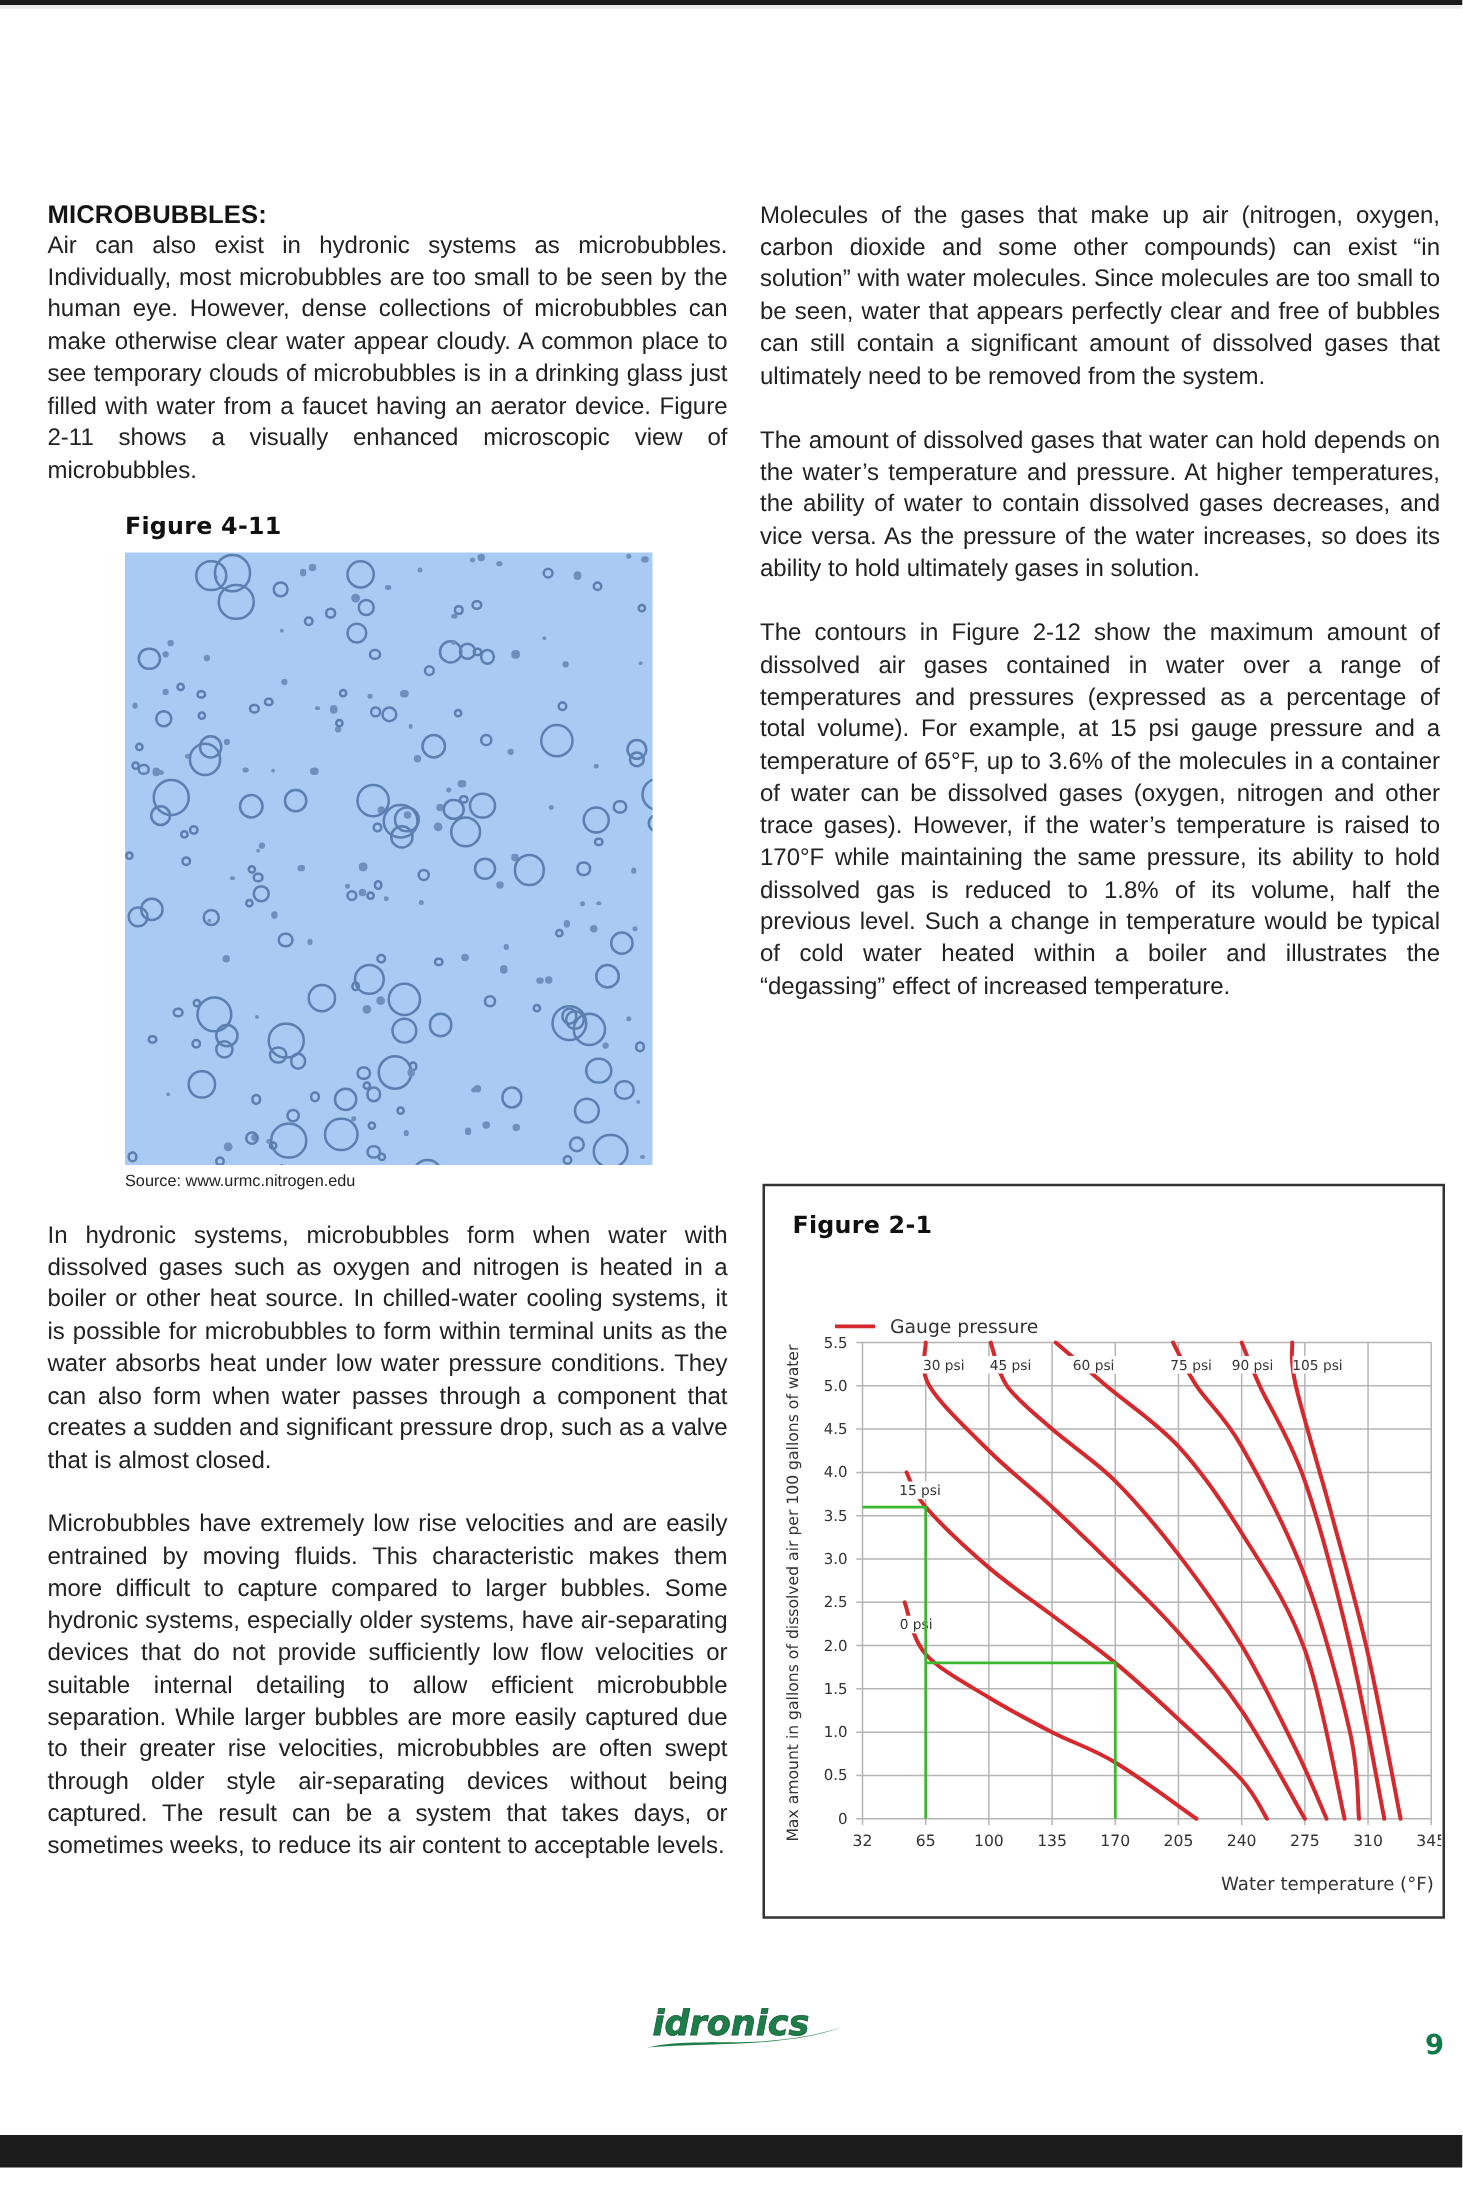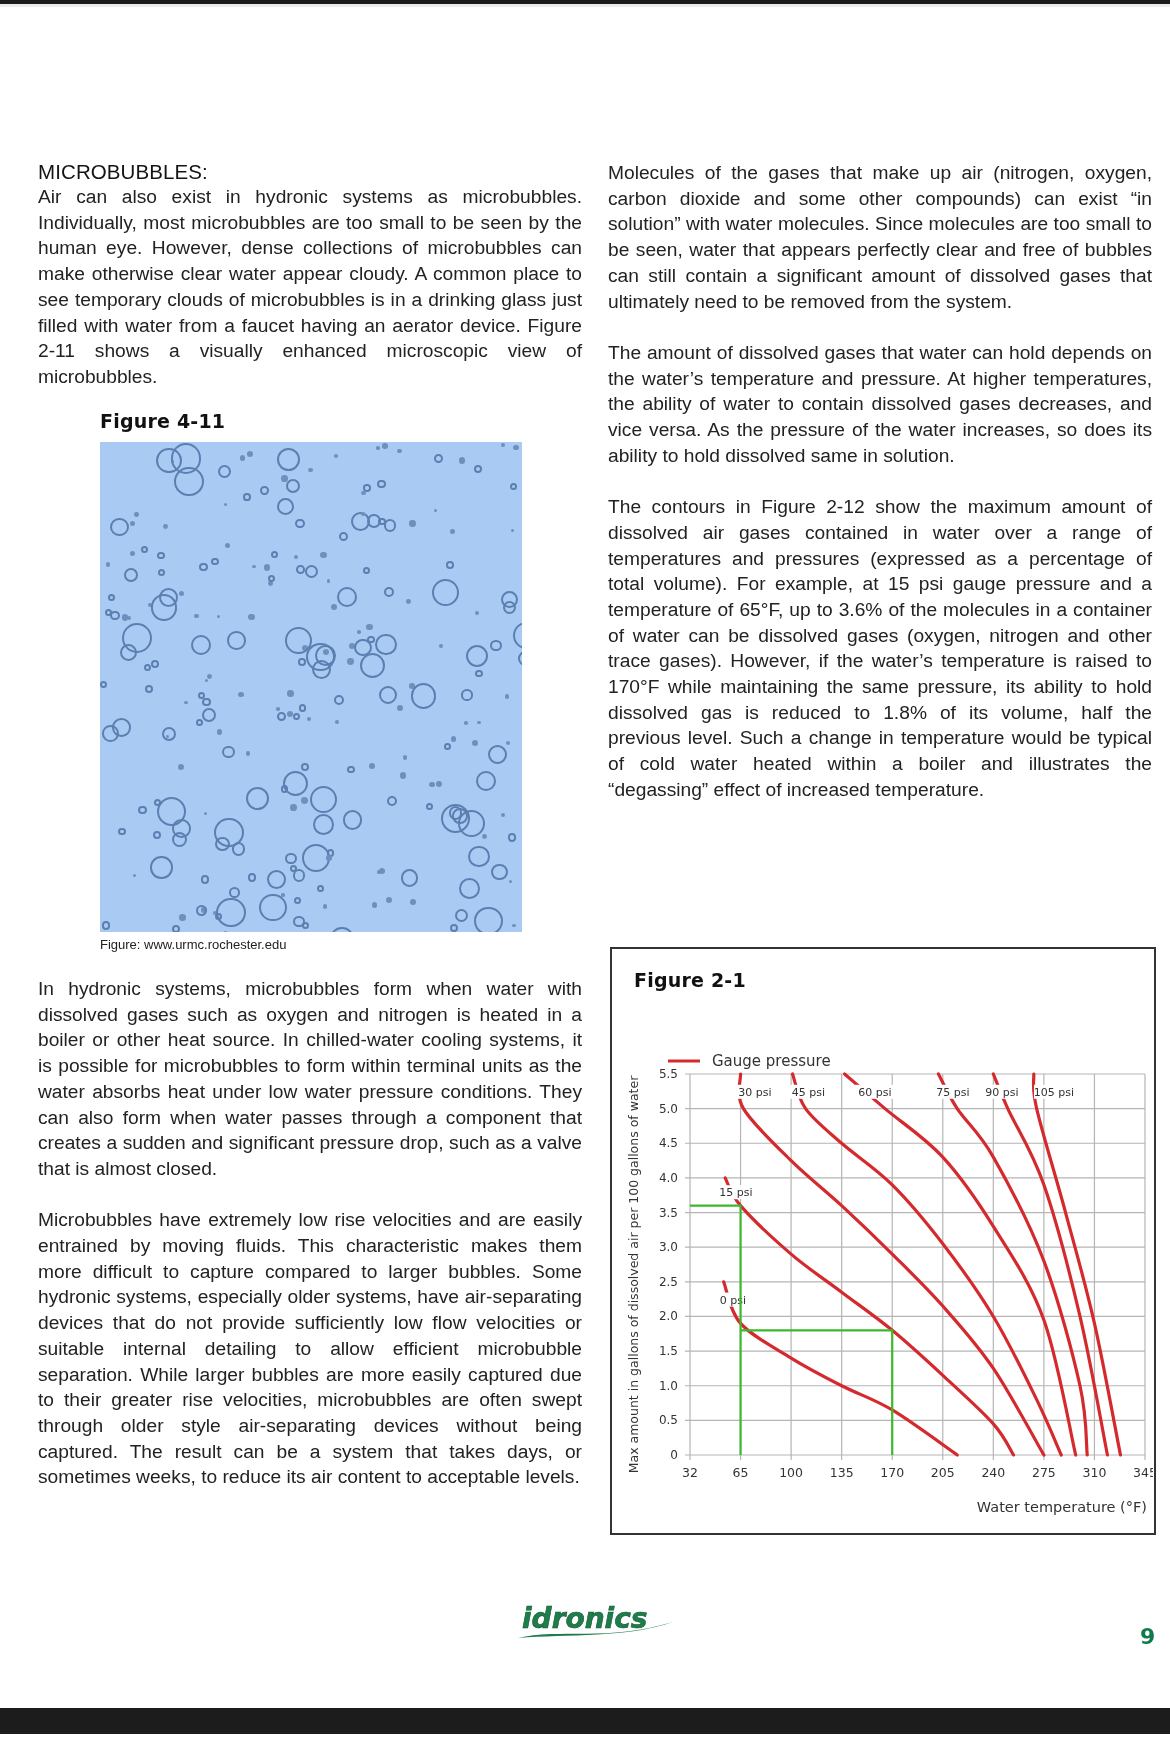--- a/index.html
+++ b/index.html
@@ -6,21 +6,21 @@
   html, body { width: 1170px; height: 1760px; background: #ffffff; overflow: hidden; }
   body { position: relative; font-family: "Liberation Sans", sans-serif; color: #1e1e1e; }
 
   .topbar { position: absolute; left: 0; top: 0; width: 1170px; height: 4px; background: #1c1c1c; }
   .topshadow { position: absolute; left: 0; top: 4px; width: 1170px; height: 3px; background: #ececec; }
   .bottombar { position: absolute; left: 0; top: 1708px; width: 1170px; height: 26px; background: #1c1c1c; }
 
   .col-left { position: absolute; left: 38px; top: 160px; width: 544px; }
   .col-right { position: absolute; left: 608px; top: 160px; width: 544px; }
 
-  h2.section { font-size: 20.5px; font-weight: normal; color: #141414; line-height: 24px; letter-spacing: 0.1px; }
+  h2.section { font-size: 20.5px; font-weight: bold; color: #141414; line-height: 24px; letter-spacing: 0.1px; }
   p.body { font-size: 19.2px; line-height: 25.7px; text-align: justify; color: #222; }
   .gap { height: 25.7px; }
 
   .fig-title { position: absolute; font-family: "DejaVu Sans", sans-serif; font-weight: bold; font-size: 19px; color: #111; letter-spacing: 0.2px; }
   .bubbles { position: absolute; left: 100px; top: 442px; width: 422px; height: 490px; background: #a9cbf3; overflow: hidden; }
   .bubble { position: absolute; border: 2px solid #5b7fb0; border-radius: 50%; }
   .dot { position: absolute; background: #6f8fbd; border-radius: 50%; }
   .source { position: absolute; left: 100px; top: 937px; font-size: 13px; color: #222; }
 
   .chart-box { position: absolute; left: 610px; top: 947px; width: 546px; height: 588px; border: 2.5px solid #333; background: #fff; }
@@ -266,32 +266,32 @@
     <div class="bubble" style="left: 38.4084px; top: 363.906px; width: 8.14093px; height: 8.14093px;"></div>
     <div class="bubble" style="left: 61.9035px; top: 284.819px; width: 14.2178px; height: 14.2178px;"></div>
     <div class="bubble" style="left: 375.415px; top: 227.913px; width: 7.17148px; height: 7.17148px;"></div>
     <div class="bubble" style="left: 176.622px; top: 5.65659px; width: 22.9052px; height: 22.9052px;"></div>
     <div class="dot" style="left: 382.463px; top: 392.372px; width: 4.86171px; height: 4.86171px;"></div>
     <div class="dot" style="left: 65.5793px; top: 293.12px; width: 3.25314px; height: 3.25314px;"></div>
     <div class="bubble" style="left: 346.095px; top: 119.259px; width: 7.54616px; height: 7.54616px;"></div>
     <div class="dot" style="left: 124.726px; top: 100.666px; width: 5.715px; height: 5.715px;"></div>
     <div class="bubble" style="left: 115.225px; top: 394.623px; width: 14.5414px; height: 14.5414px;"></div>
   </div>
-<div class="source">Figure: www.urmc.rochester.edu</div>
+<div class="source">Source: www.urmc.nitrogen.edu</div>
 
 <div class="col-left" style="top:976px;">
   <p class="body">In hydronic systems, microbubbles form when water with dissolved gases such as oxygen and nitrogen is heated in a boiler or other heat source. In chilled-water cooling systems, it is possible for microbubbles to form within terminal units as the water absorbs heat under low water pressure conditions. They can also form when water passes through a component that creates a sudden and significant pressure drop, such as a valve that is almost closed.</p>
   <div class="gap"></div>
   <p class="body">Microbubbles have extremely low rise velocities and are easily entrained by moving fluids. This characteristic makes them more difficult to capture compared to larger bubbles. Some hydronic systems, especially older systems, have air-separating devices that do not provide sufficiently low flow velocities or suitable internal detailing to allow efficient microbubble separation. While larger bubbles are more easily captured due to their greater rise velocities, microbubbles are often swept through older style air-separating devices without being captured. The result can be a system that takes days, or sometimes weeks, to reduce its air content to acceptable levels.</p>
 </div>
 
 <div class="col-right">
   <p class="body">Molecules of the gases that make up air (nitrogen, oxygen, carbon dioxide and some other compounds) can exist “in solution” with water molecules. Since molecules are too small to be seen, water that appears perfectly clear and free of bubbles can still contain a significant amount of dissolved gases that ultimately need to be removed from the system.</p>
   <div class="gap"></div>
-  <p class="body">The amount of dissolved gases that water can hold depends on the water’s temperature and pressure. At higher temperatures, the ability of water to contain dissolved gases decreases, and vice versa. As the pressure of the water increases, so does its ability to hold dissolved same in solution.</p>
+  <p class="body">The amount of dissolved gases that water can hold depends on the water’s temperature and pressure. At higher temperatures, the ability of water to contain dissolved gases decreases, and vice versa. As the pressure of the water increases, so does its ability to hold ultimately gases in solution.</p>
   <div class="gap"></div>
   <p class="body">The contours in Figure 2-12 show the maximum amount of dissolved air gases contained in water over a range of temperatures and pressures (expressed as a percentage of total volume). For example, at 15 psi gauge pressure and a temperature of 65°F, up to 3.6% of the molecules in a container of water can be dissolved gases (oxygen, nitrogen and other trace gases). However, if the water’s temperature is raised to 170°F while maintaining the same pressure, its ability to hold dissolved gas is reduced to 1.8% of its volume, half the previous level. Such a change in temperature would be typical of cold water heated within a boiler and illustrates the “degassing” effect of increased temperature.</p>
 </div>
 
 <div class="chart-box">
   <div class="fig-title" style="left:22px; top:20px;">Figure 2-1</div>
   <svg class="chart-svg" id="chart" width="541" height="583">
       <line x1="56" y1="112" x2="88" y2="112" stroke="#d42a2e" stroke-width="3"></line>
       <text x="100" y="117" font-size="15" fill="#333" font-family="DejaVu Sans, sans-serif">Gauge pressure</text>
       <line x1="73" y1="506" x2="533" y2="506" stroke="#b5b5b5" stroke-width="1.2"></line>

